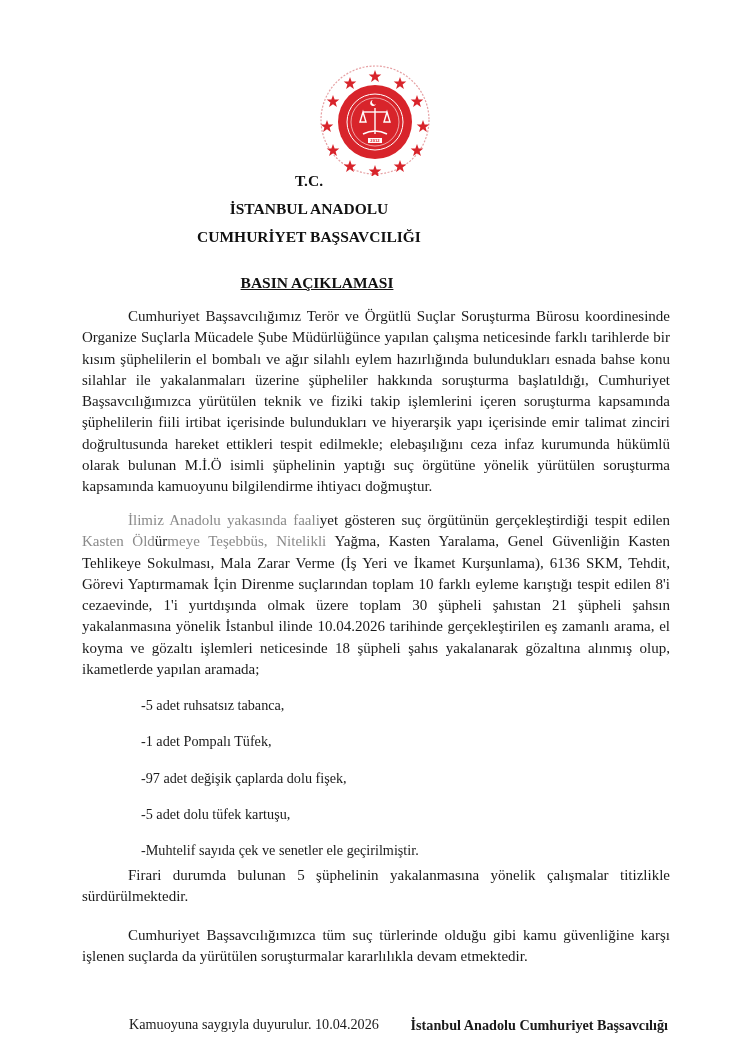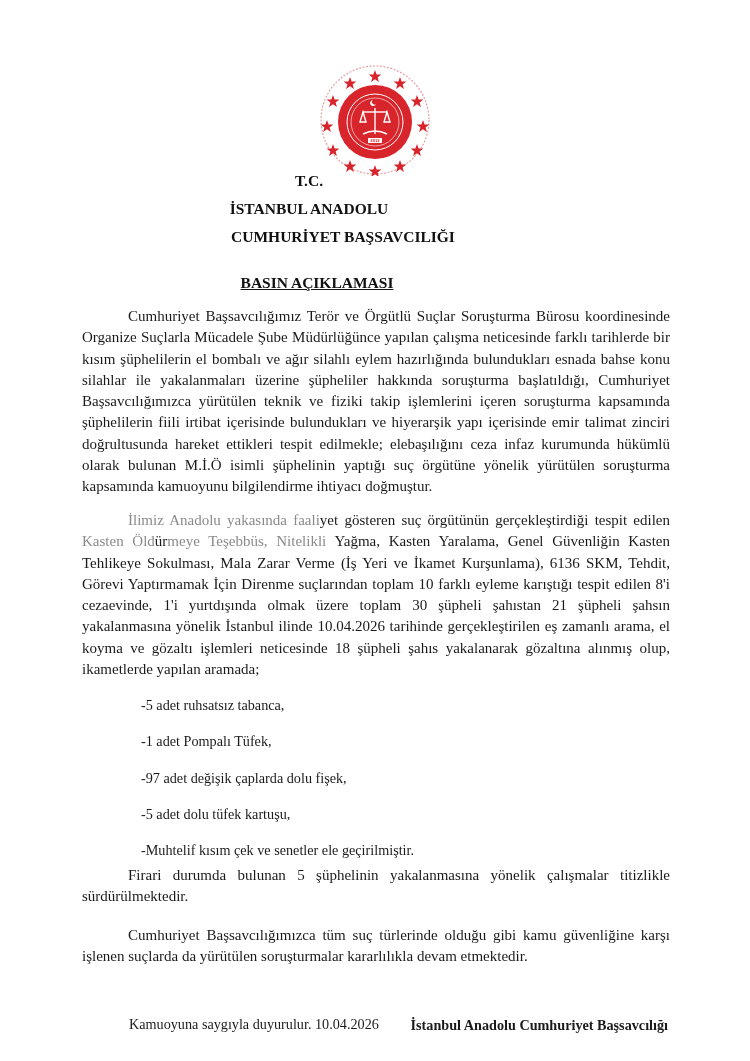--- a/index.html
+++ b/index.html
@@ -10,21 +10,21 @@
   }
   .logo {
     position: absolute; left: 319px; top: 64px; width: 112px; height: 112px;
   }
   .hdr {
     position: absolute; left: 0; width: 618px; text-align: center;
     font-weight: bold; font-size: 15.5px; color: #111;
   }
   .hdr-tc { top: 172px; }
   .hdr-l1 { top: 200px; }
-  .hdr-l2 { top: 228px; padding-left: 34px; }
+  .hdr-l2 { top: 228px; }
   .hdr-title { top: 274px; text-decoration: underline; padding-left: 8px; }
   .para {
     position: absolute; left: 82px; width: 588px;
     font-size: 15px; line-height: 21.3px; text-align: justify;
     text-indent: 46px; margin: 0;
   }
   .p1 { top: 306px; }
   .p2 { top: 510px; }
   .faded { color: #8a8a8a; }
   .item {
@@ -84,19 +84,19 @@
 <div class="hdr hdr-title">BASIN AÇIKLAMASI</div>
 
 <p class="para p1">Cumhuriyet Başsavcılığımız Terör ve Örgütlü Suçlar Soruşturma Bürosu koordinesinde Organize Suçlarla Mücadele Şube Müdürlüğünce yapılan çalışma neticesinde farklı tarihlerde bir kısım şüphelilerin el bombalı ve ağır silahlı eylem hazırlığında bulundukları esnada bahse konu silahlar ile yakalanmaları üzerine şüpheliler hakkında soruşturma başlatıldığı, Cumhuriyet Başsavcılığımızca yürütülen teknik ve fiziki takip işlemlerini içeren soruşturma kapsamında şüphelilerin fiili irtibat içerisinde bulundukları ve hiyerarşik yapı içerisinde emir talimat zinciri doğrultusunda hareket ettikleri tespit edilmekle; elebaşılığını ceza infaz kurumunda hükümlü olarak bulunan M.İ.Ö isimli şüphelinin yaptığı suç örgütüne yönelik yürütülen soruşturma kapsamında kamuoyunu bilgilendirme ihtiyacı doğmuştur.</p>
 
 <p class="para p2"><span class="faded">İlimiz Anadolu yakasında faali</span><span>yet gösteren suç örgütünün gerçekleştirdiği tespit edilen </span><span class="faded">Kasten Öld</span><span>ür</span><span class="faded">meye Teşebbüs, Nitelikli </span><span>Yağma, Kasten  Yaralama, Genel Güvenliğin Kasten Tehlikeye Sokulması, Mala Zarar Verme (İş Yeri ve İkamet Kurşunlama), 6136 SKM, Tehdit, Görevi Yaptırmamak İçin Direnme suçlarından toplam 10 farklı eyleme karıştığı tespit edilen 8'i cezaevinde, 1'i yurtdışında olmak üzere toplam 30 şüpheli şahıstan 21 şüpheli şahsın yakalanmasına yönelik İstanbul ilinde 10.04.2026 tarihinde gerçekleştirilen eş zamanlı arama, el koyma ve gözaltı işlemleri neticesinde 18 şüpheli şahıs yakalanarak gözaltına alınmış olup, ikametlerde yapılan aramada;</span></p>
 
 <p class="item i1">-5 adet ruhsatsız tabanca,</p>
 <p class="item i2">-1 adet Pompalı Tüfek,</p>
 <p class="item i3">-97 adet değişik çaplarda dolu fişek,</p>
 <p class="item i4">-5 adet dolu tüfek kartuşu,</p>
-<p class="item i5">-Muhtelif kısım çek ve senetler ele geçirilmiştir.</p>
+<p class="item i5">-Muhtelif sayıda çek ve senetler ele geçirilmiştir.</p>
 
 <p class="para p3">Firari durumda bulunan 5 şüphelinin yakalanmasına yönelik çalışmalar titizlikle sürdürülmektedir.</p>
 <p class="para p4">Cumhuriyet Başsavcılığımızca tüm suç türlerinde olduğu gibi kamu güvenliğine karşı işlenen suçlarda da yürütülen soruşturmalar kararlılıkla devam etmektedir.</p>
 
 <p class="closing">Kamuoyuna saygıyla duyurulur. 10.04.2026</p>
 <p class="sig">İstanbul Anadolu Cumhuriyet Başsavcılığı</p>
 
 </body></html>

